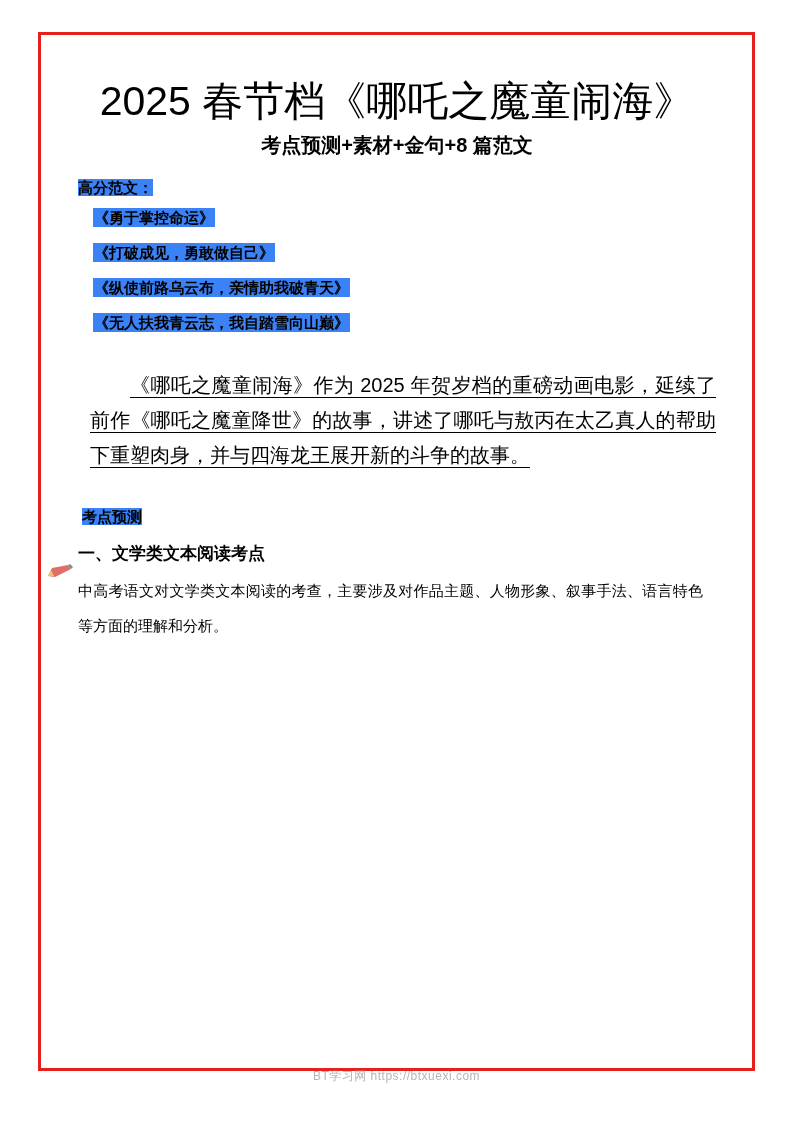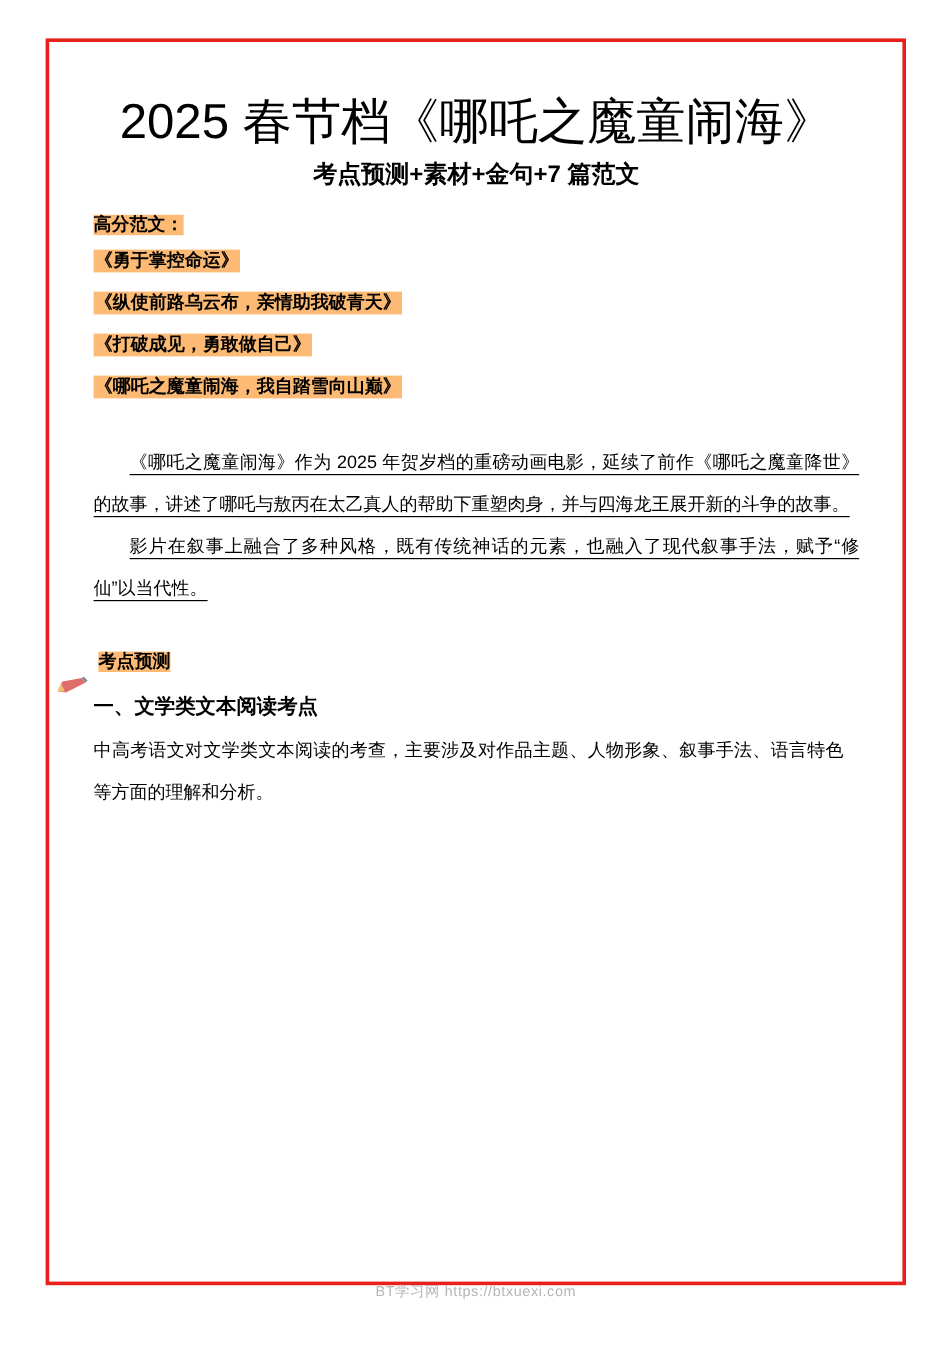--- a/index.html
+++ b/index.html
@@ -50,55 +50,55 @@
     color: #000;
   }
   .doc-subtitle {
     font-size: 20px;
     font-weight: bold;
     text-align: center;
     margin: 2px 0 0 0;
     letter-spacing: 0px;
   }
   .hl {
-    background: #fdba74;
+    background: #3b82f6;
   }
   .section-line {
     font-size: 15px;
     font-weight: bold;
     margin: 0;
     line-height: 30px;
   }
   .lead {
     margin-top: 14px;
   }
   .essay-list {
     margin: 0;
     padding: 0;
     list-style: none;
   }
   .essay-list li {
     font-size: 15px;
     font-weight: bold;
     line-height: 30px;
-    margin: 0 0 5px 0;
+    margin: 0 0 5px 15px;
   }
   .essay-list li span.hl {
     padding: 1px 1px;
   }
   .body-block {
     margin-top: 30px;
   }
   .para {
-    font-size: 15px;
+    font-size: 20px;
     line-height: 35px;
     text-align: justify;
     text-justify: inter-ideograph;
     text-indent: 2em;
-    margin: 0 0 0 0;
+    margin: 0 0 0 12px;
     color: #000;
   }
   .para.underline {
     text-decoration: underline;
     text-underline-offset: 5px;
     text-decoration-thickness: 1px;
   }
   .spacer-md { height: 26px; }
   .kp-label {
     font-size: 15px;
@@ -142,36 +142,35 @@
 <body>
 
 <div class="page">
 
   <div class="border-frame"></div>
 
   <div class="content">
 
     <h1 class="doc-title">2025 春节档《哪吒之魔童闹海》</h1>
 
-    <div class="doc-subtitle">考点预测+素材+金句+7 篇范文</div>
+    <div class="doc-subtitle">考点预测+素材+金句+8 篇范文</div>
 
     <div class="lead">
       <p class="section-line"><span class="hl">高分范文：</span></p>
 
       <ul class="essay-list">
         <li><span class="hl">《勇于掌控命运》</span></li>
+        <li><span class="hl">《打破成见，勇敢做自己》</span></li>
         <li><span class="hl">《纵使前路乌云布，亲情助我破青天》</span></li>
-        <li><span class="hl">《打破成见，勇敢做自己》</span></li>
-        <li><span class="hl">《哪吒之魔童闹海，我自踏雪向山巅》</span></li>
+        <li><span class="hl">《无人扶我青云志，我自踏雪向山巅》</span></li>
       </ul>
     </div>
 
     <div class="body-block">
       <p class="para underline">《哪吒之魔童闹海》作为 2025 年贺岁档的重磅动画电影，延续了前作《哪吒之魔童降世》的故事，讲述了哪吒与敖丙在太乙真人的帮助下重塑肉身，并与四海龙王展开新的斗争的故事。</p>
-      <p class="para underline">影片在叙事上融合了多种风格，既有传统神话的元素，也融入了现代叙事手法，赋予“修仙”以当代性。</p>
     </div>
 
     <div class="spacer-md"></div>
 
     <div>
       <p class="kp-label"><span class="hl">考点预测</span></p>
       <p class="kp-head">一、文学类文本阅读考点</p>
       <p class="kp-para"> 中高考语文对文学类文本阅读的考查，主要涉及对作品主题、人物形象、叙事手法、语言特色等方面的理解和分析。</p>
     </div>
 

